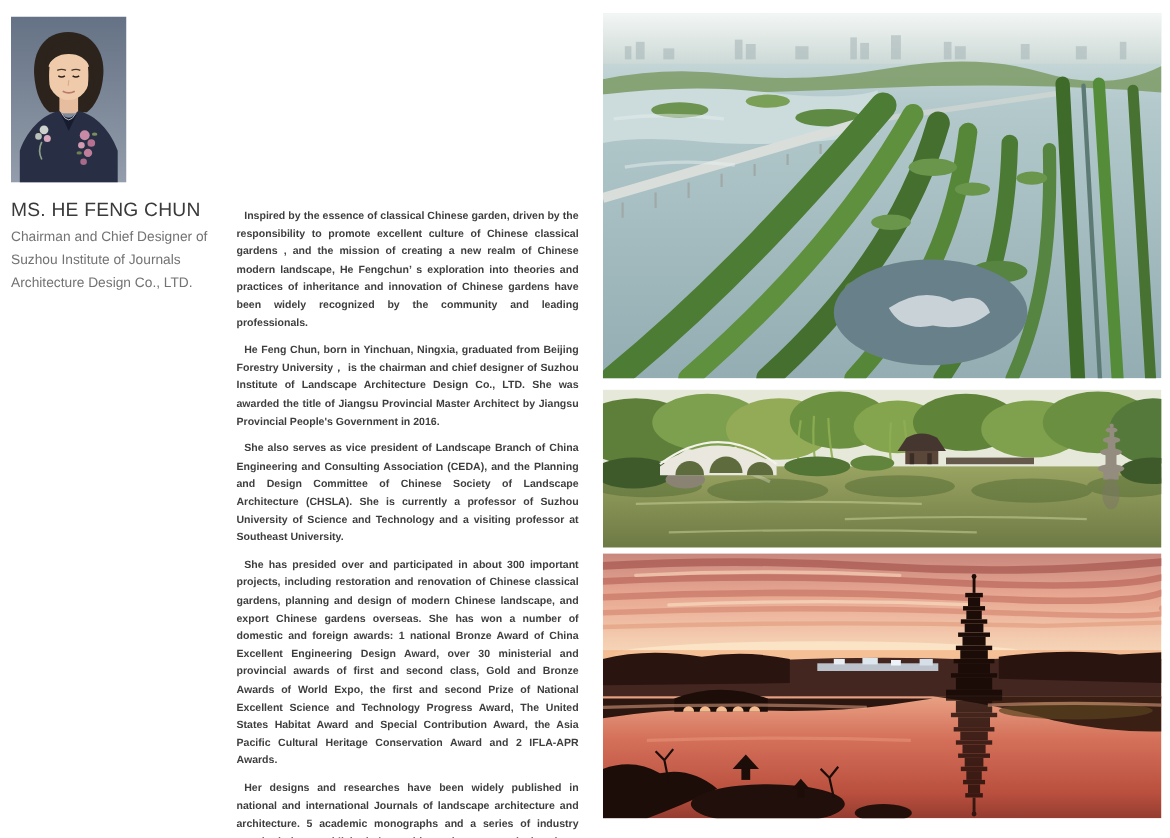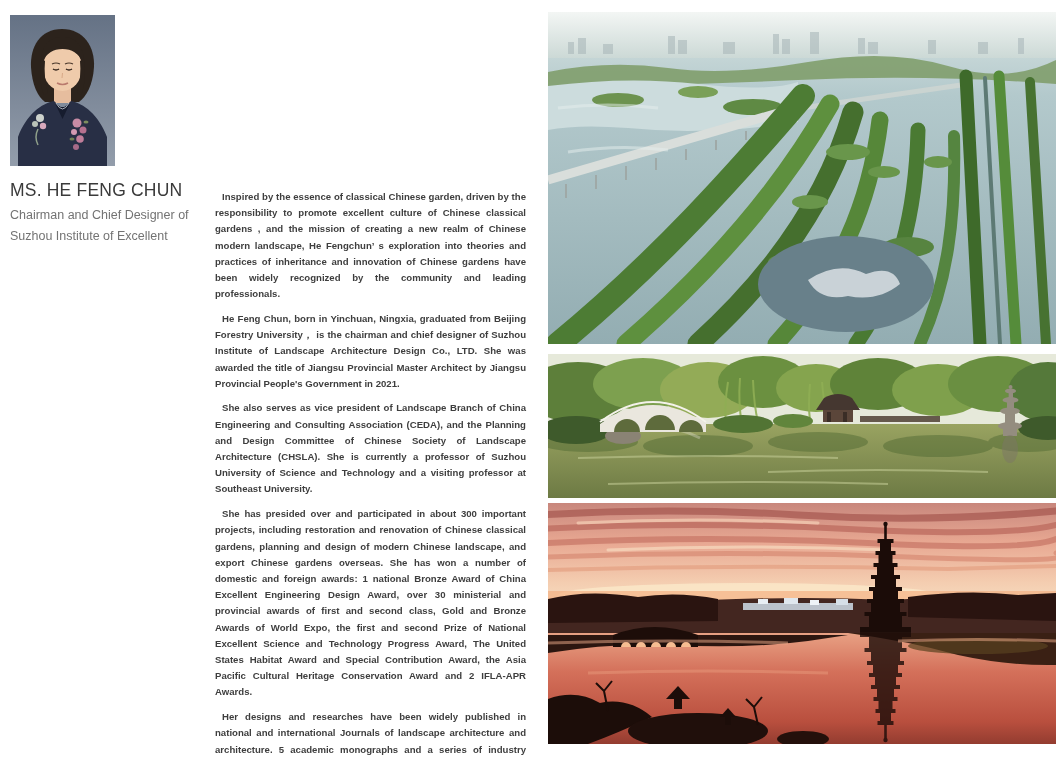--- a/index.html
+++ b/index.html
@@ -78,27 +78,28 @@
           <ellipse cx="62" cy="124" rx="2.5" ry="1.5" fill="#6f8054"></ellipse>
           <circle cx="66" cy="132" r="3" fill="#b5718f" opacity="0.9"></circle>
         </g>
       </svg>
     </figure>
 
     <h1 class="name">MS. HE FENG CHUN</h1>
 
     <div class="title">
       <div>Chairman and Chief Designer of</div>
-      <div>Suzhou Institute of Excellent</div>
+      <div>Suzhou Institute of Journals</div>
+      <div>Architecture Design Co., LTD.</div>
     </div>
   </aside>
 
   <main class="bio">
     <p>Inspired by the essence of classical Chinese garden, driven by the responsibility to promote excellent culture of Chinese classical gardens , and the mission of creating a new realm of Chinese modern landscape, He Fengchun’ s exploration into theories and practices of inheritance and innovation of Chinese gardens have been widely recognized by the community and leading professionals.</p>
-    <p>He Feng Chun, born in Yinchuan, Ningxia, graduated from Beijing Forestry University， is the chairman and chief designer of Suzhou Institute of Landscape Architecture Design Co., LTD. She was awarded the title of Jiangsu Provincial Master Architect by Jiangsu Provincial People's Government in 2021.</p>
+    <p>He Feng Chun, born in Yinchuan, Ningxia, graduated from Beijing Forestry University， is the chairman and chief designer of Suzhou Institute of Landscape Architecture Design Co., LTD. She was awarded the title of Jiangsu Provincial Master Architect by Jiangsu Provincial People's Government in 2016.</p>
     <p>She also serves as vice president of Landscape Branch of China Engineering and Consulting Association (CEDA), and the Planning and Design Committee of Chinese Society of Landscape Architecture (CHSLA). She is currently a professor of Suzhou University of Science and Technology and a visiting professor at Southeast University.</p>
     <p>She has presided over and participated in about 300 important projects, including restoration and renovation of Chinese classical gardens, planning and design of modern Chinese landscape, and export Chinese gardens overseas. She has won a number of domestic and foreign awards: 1 national Bronze Award of China Excellent Engineering Design Award, over 30 ministerial and provincial awards of first and second class, Gold and Bronze Awards of World Expo, the first and second Prize of National Excellent Science and Technology Progress Award, The United States Habitat Award and Special Contribution Award, the Asia Pacific Cultural Heritage Conservation Award and 2 IFLA-APR Awards.</p>
     <p>Her designs and researches have been widely published in national and international Journals of landscape architecture and architecture. 5 academic monographs and a series of industry standards have published along with continuous practical projects during past three decades. Thus, He Fengchun has contributed to the development of Chinese landscape.</p>
   </main>
 
   <section class="gallery">
 
     <figure class="photo photo-top">
       <svg viewBox="0 0 508 332" preserveAspectRatio="none">
         <defs>

